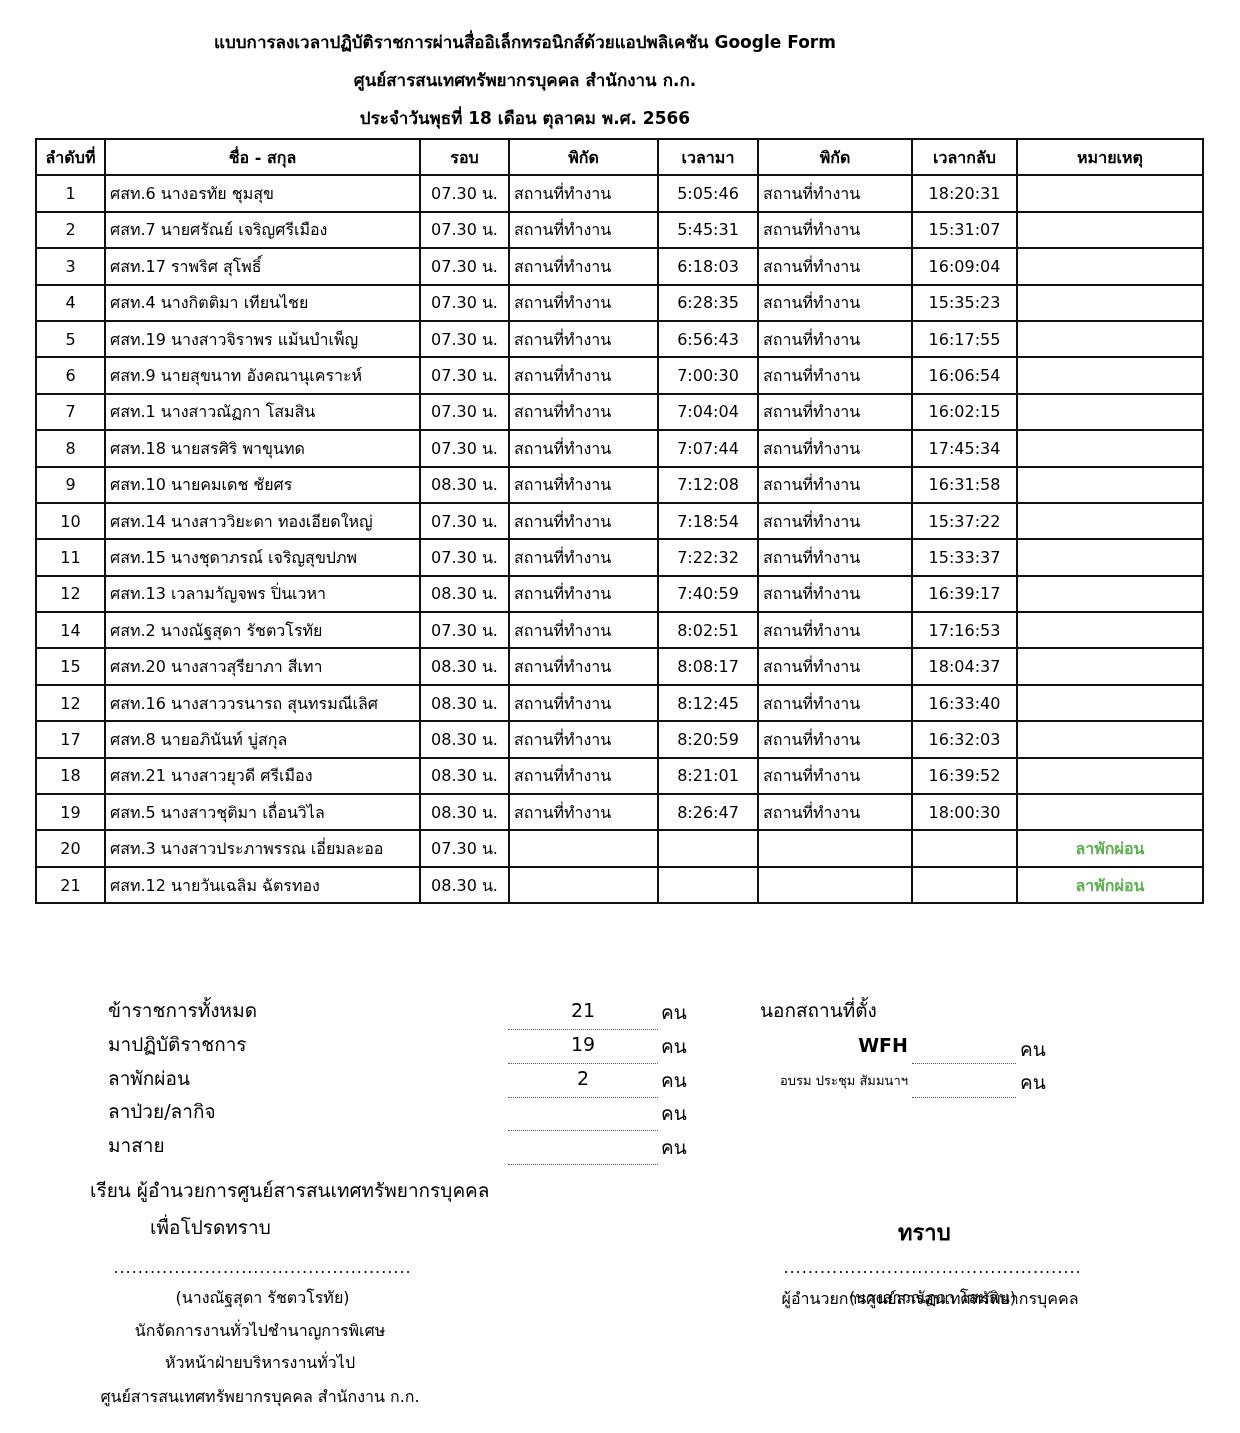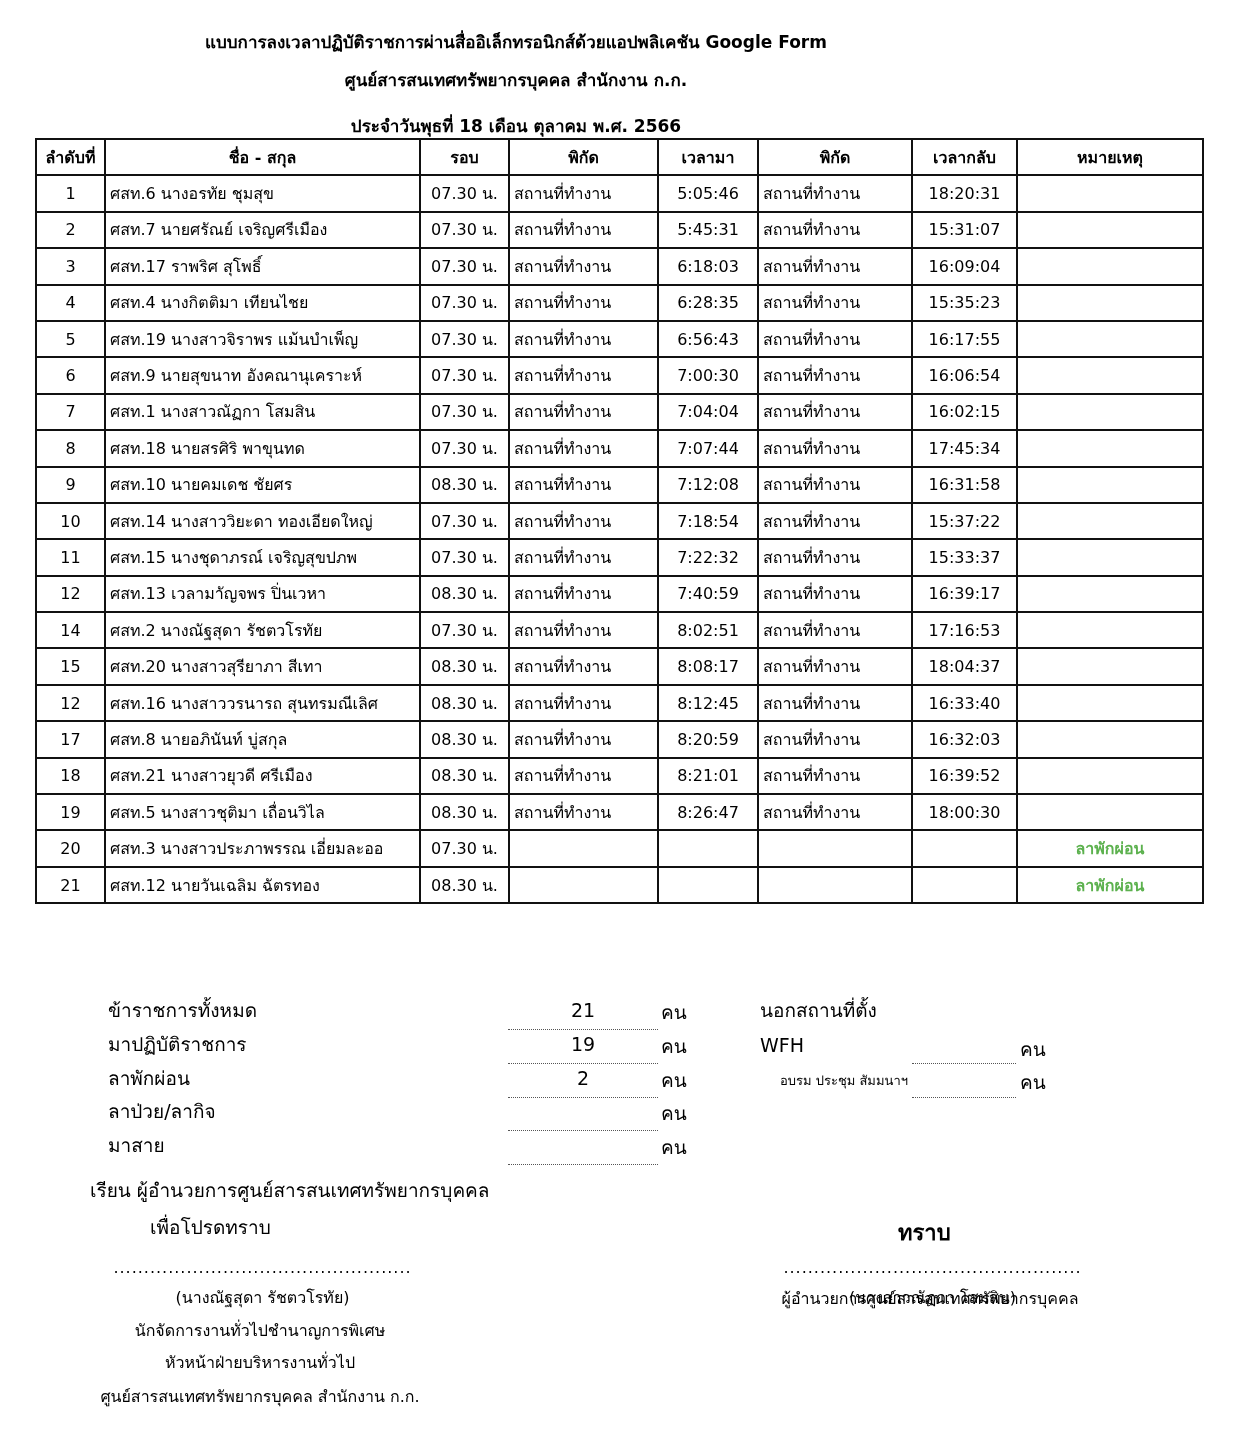--- a/index.html
+++ b/index.html
@@ -2,21 +2,21 @@
 <html><head>
 <meta charset="utf-8">
 <style>
   html, body { margin: 0; padding: 0; background: #ffffff; }
   body {
     width: 1240px; height: 1433px; position: relative; overflow: hidden;
     font-family: "DejaVu Sans", "Liberation Sans", sans-serif;
     color: #000;
   }
   .title {
-    position: absolute; left: 8px; width: 1016px; text-align: center;
+    position: absolute; left: 17px; width: 1016px; text-align: center;
     font-size: 17px; font-weight: bold; line-height: 24px;
   }
   table.att {
     position: absolute; left: 35px; top: 138px;
     border-collapse: collapse; table-layout: fixed;
     width: 1167px;
   }
   table.att th, table.att td {
     border: 2px solid #111;
     height: 34.4px; padding: 0 4px;
@@ -35,21 +35,21 @@
   .small { font-size: 13px; }
   .sig { position: absolute; font-size: 16px; text-align: center; }
   .dots { letter-spacing: 1px; }
   .ack { position: absolute; left: 898px; top: 1215px; font-size: 22px; font-weight: bold; }
 </style>
 </head>
 <body>
 
 <div class="title" style="top:30px;">แบบการลงเวลาปฏิบัติราชการผ่านสื่ออิเล็กทรอนิกส์ด้วยแอปพลิเคชัน Google Form</div>
 <div class="title" style="top:68px;">ศูนย์สารสนเทศทรัพยากรบุคคล สำนักงาน ก.ก.</div>
-<div class="title" style="top:106px;margin-top:8px;">ประจำวันพุธที่ 18 เดือน ตุลาคม พ.ศ. 2566</div>
+<div class="title" style="top:106px;">ประจำวันพุธที่ 18 เดือน ตุลาคม พ.ศ. 2566</div>
 
 <table class="att">
   <colgroup>
     <col style="width:69px">
       <col style="width:315px">
       <col style="width:89px">
       <col style="width:149px">
     <col style="width:100px">
       <col style="width:154px">
       <col style="width:105px">
@@ -288,21 +288,21 @@
     <div class="sum sum-val" style="top: 1101px;"></div>
     <div class="sum-line" style="top: 1130px;"></div>
     <div class="sum sum-unit" style="top: 1103px;">คน</div>
     <div class="sum sum-label" style="top: 1135px;">มาสาย</div>
     <div class="sum sum-val" style="top: 1135px;"></div>
     <div class="sum-line" style="top: 1164px;"></div>
     <div class="sum sum-unit" style="top: 1137px;">คน</div>
   </div>
 
 <div class="sum" style="left:760px; top:1000px;">นอกสถานที่ตั้ง</div>
-<div class="sum" style="left:760px; width:148px; text-align:left; top:1035px;">WFH</div>
+<div class="sum" style="left:760px; width:148px; text-align:right; top:1035px;font-weight:bold;">WFH</div>
 <div class="sum" style="left:912px; width:104px; text-align:center; top:1035px;"></div>
 <div class="sum-line" style="left:912px; width:104px; top:1063px;"></div>
 <div class="sum" style="left:1020px; top:1039px;">คน</div>
 <div class="sum small" style="left:760px; width:148px; text-align:right; top:1071px;">อบรม ประชุม สัมมนาฯ</div>
 <div class="sum" style="left:912px; width:104px; text-align:center; top:1068px;"></div>
 <div class="sum-line" style="left:912px; width:104px; top:1097px;"></div>
 <div class="sum" style="left:1020px; top:1072px;">คน</div>
 
 <div class="sum" style="left:90px; top:1180px;">เรียน  ผู้อำนวยการศูนย์สารสนเทศทรัพยากรบุคคล</div>
 <div class="sum" style="left:150px; top:1217px;">เพื่อโปรดทราบ</div>

